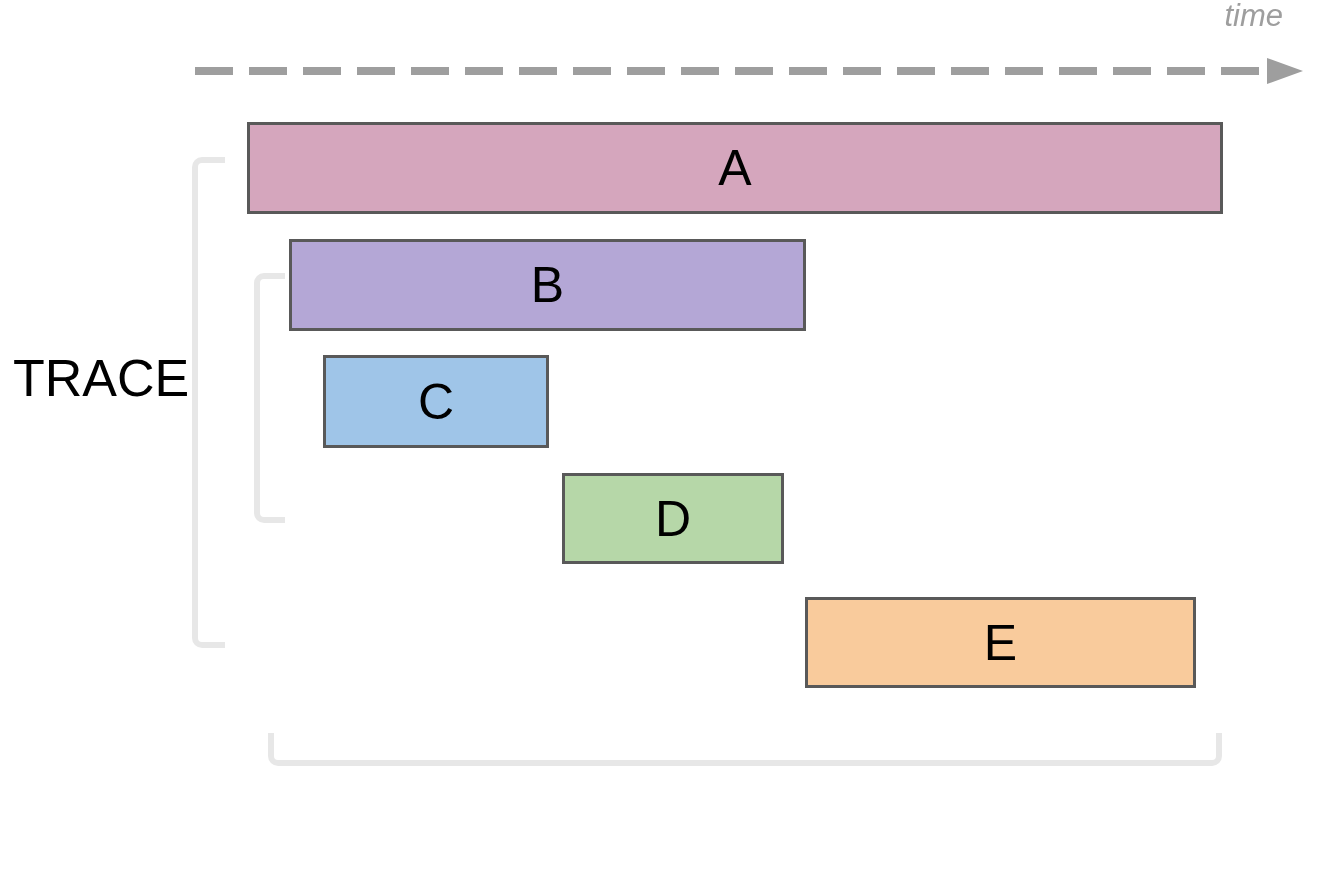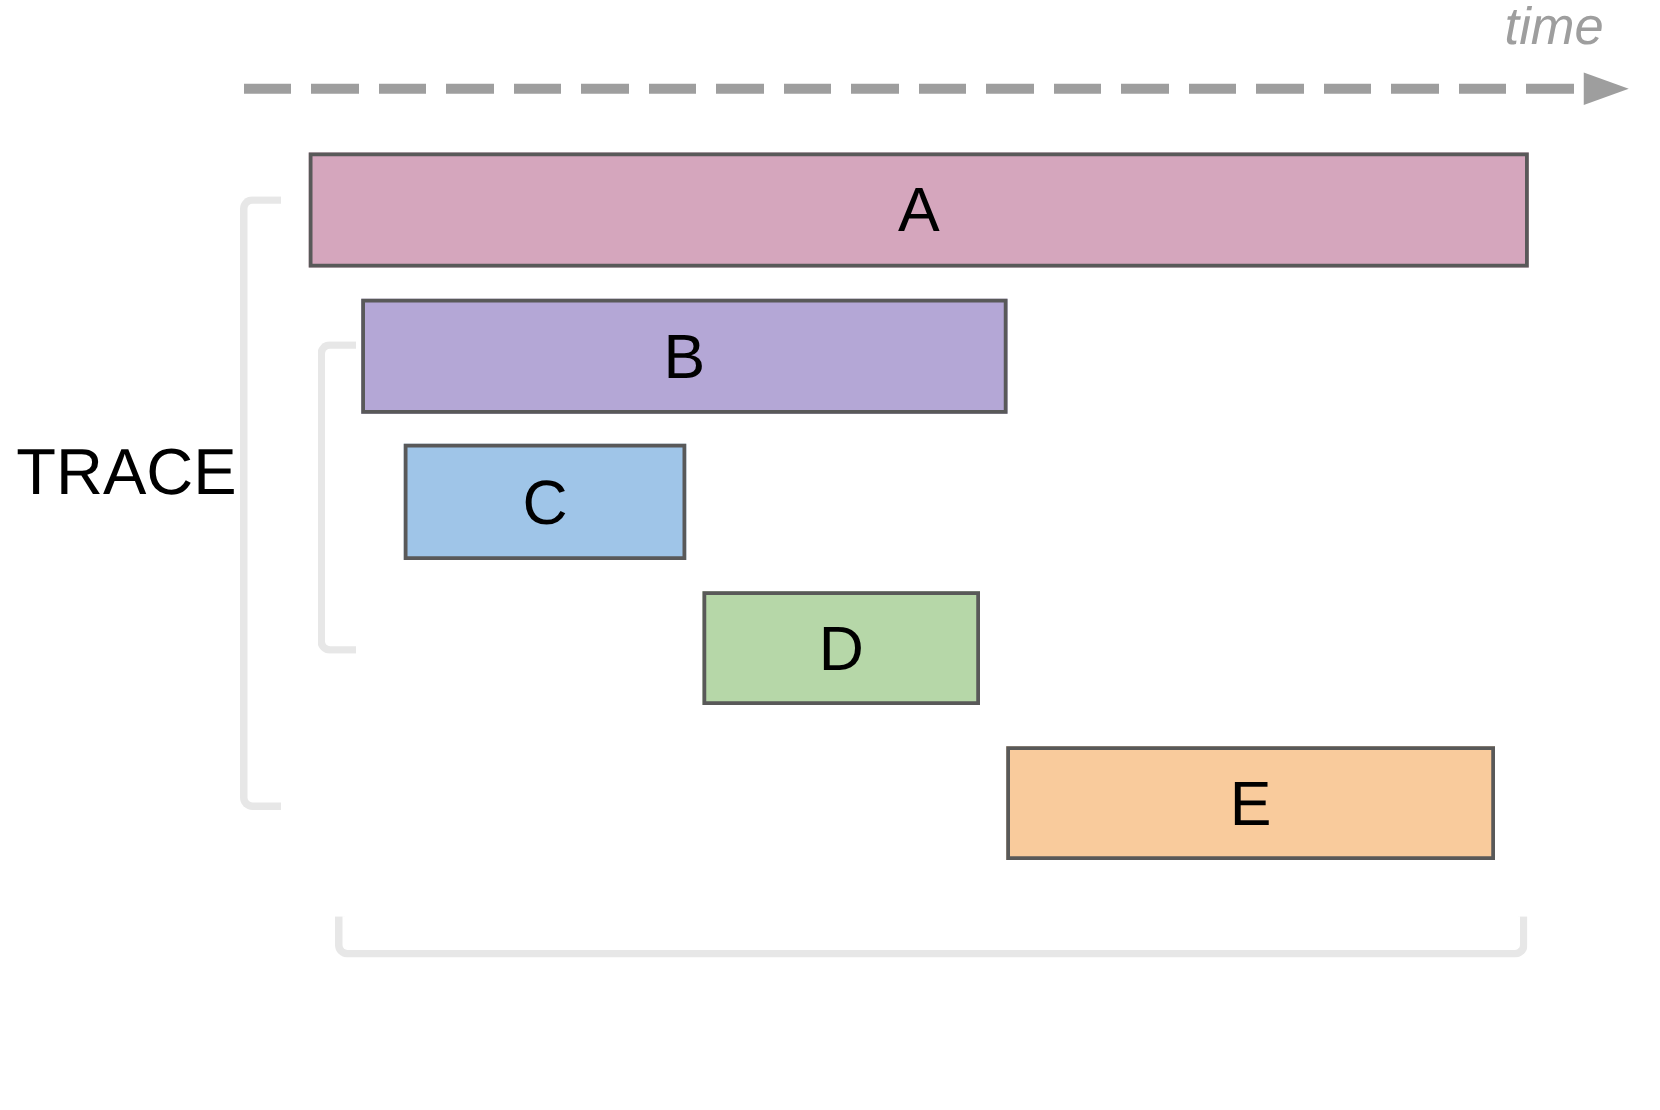--- a/index.html
+++ b/index.html
@@ -14,21 +14,21 @@
     background: var(--background, #ffffff);
     font-family: "Liberation Sans", sans-serif;
     overflow: hidden;
   }
 
   
   .time-label {
     position: absolute;
     top: 0px;
     right: 45px;
-    font-size: 42px;
+    font-size: 31px;
     font-style: italic;
     line-height: 1;
     color: var(--axis-text, #9e9e9e);
   }
   .arrow-line {
     position: absolute;
     left: 195px;
     top: 67px;
     width: 1070px;
     height: 8px;

